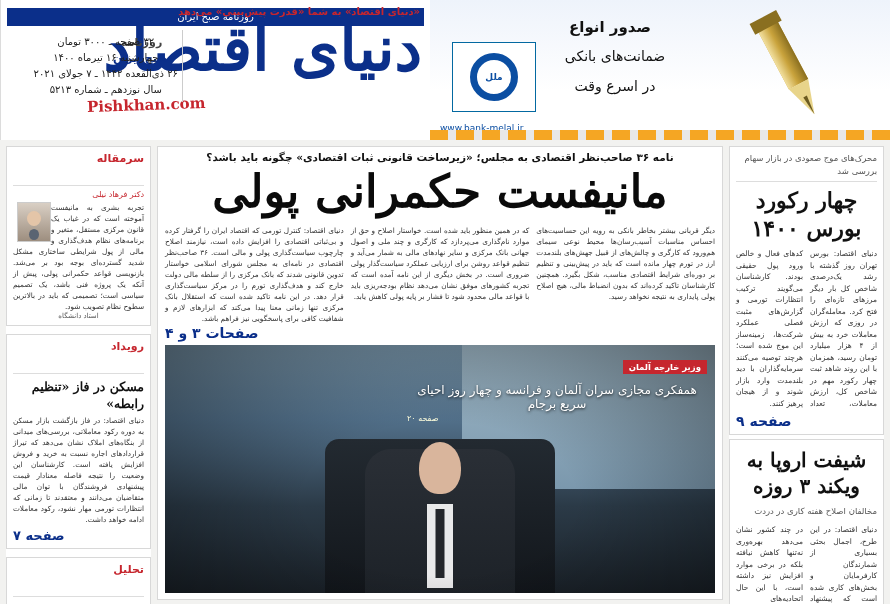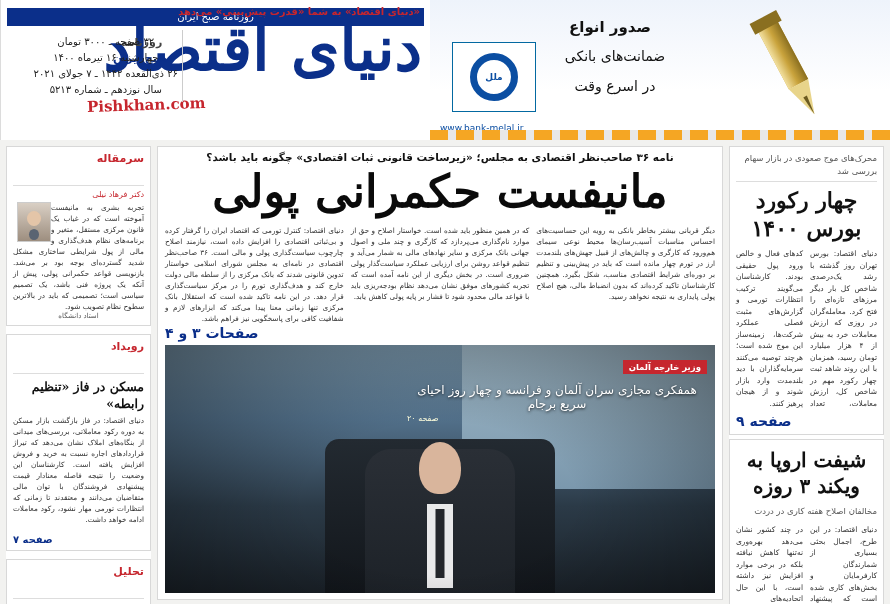--- a/index.html
+++ b/index.html
@@ -254,21 +254,21 @@
     font-size: 11px; color:#c6262e; font-weight:bold; text-align:right;
     border-bottom: 1px solid #ddd; padding-bottom: 20px; margin-bottom: 4px;
   }
   .l-title {
     font-family:"DejaVu Serif", serif; font-weight:bold;
     font-size: 12.5px; line-height: 17px; color:#111; text-align:right;
     margin-bottom: 3px;
   }
   .l-author { font-size: 8px; color:#c6262e; text-align:right; margin-bottom:3px; }
   .l-body { font-size: 7.3px; line-height: 11px; color:#333; text-align: justify; }
-  .l-ref { margin-top:9px; font-size:10px; color:#0b2f8a; text-align:left; font-weight:bold; }
+  .l-ref { margin-top:3px; font-size:13px; color:#0b2f8a; text-align:left; font-weight:bold; }
   .l-avatar {
     float: left; width: 34px; height: 40px; margin: 0 0 3px 4px;
     background: linear-gradient(180deg,#d9cfc4,#9d8e7f);
     border: 1px solid #ccc;
     position: relative;
   }
   .l-avatar::after {
     content:""; position:absolute; left:50%; top:22%; transform:translateX(-50%);
     width:14px; height:15px; border-radius:50%; background:#e4c5a8;
     box-shadow: 0 16px 0 -2px #5a6472;

